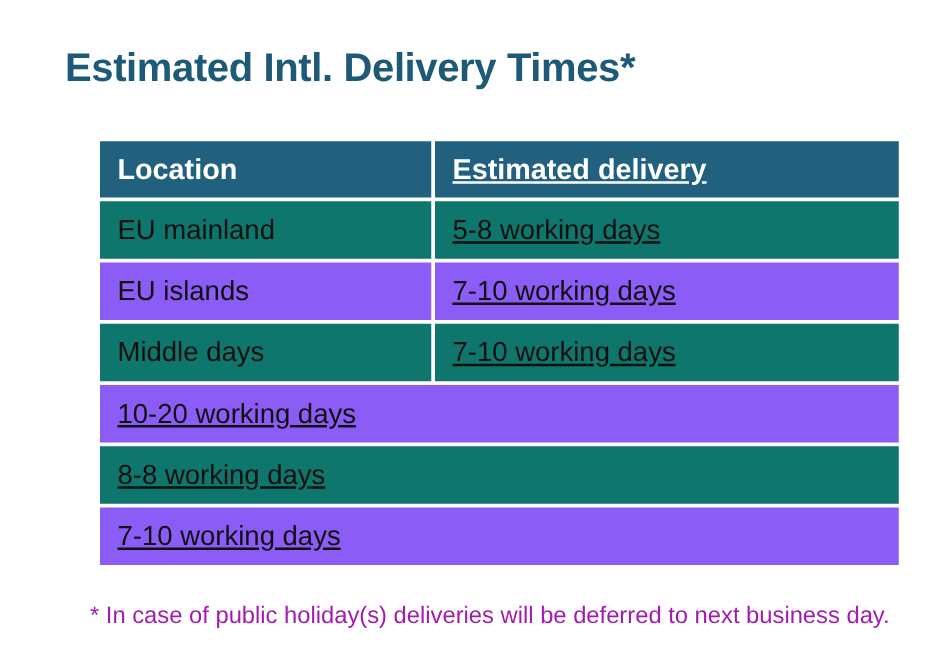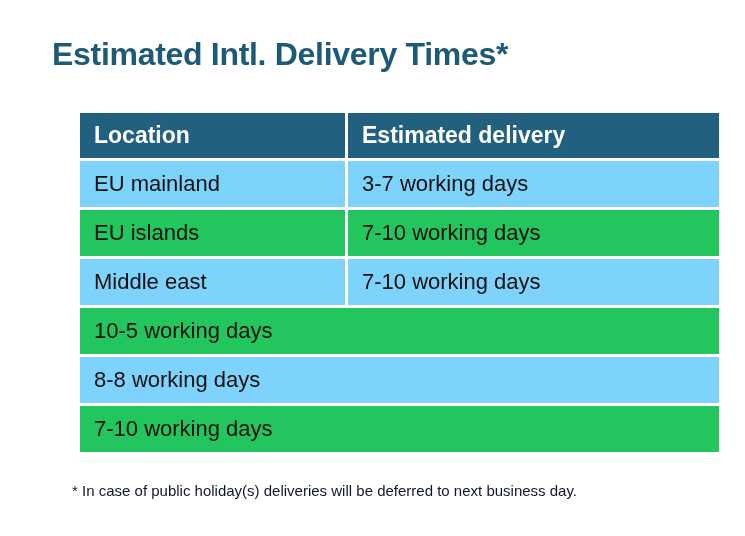--- a/index.html
+++ b/index.html
@@ -62,80 +62,81 @@
     color: #10100f;
     white-space: nowrap;
     overflow: hidden;
   }
   .cell-location {
     width: 265px;
     margin-right: 3px;
   }
   .cell-delivery {
     flex: 1 1 auto;
+    text-decoration: underline;
   }
 
   
   .row-header .cell {
     background: #21607f;
     color: #ffffff;
     font-weight: bold;
     height: 45px;
     font-size: 23px;
   }
 
   
   .row-dark .cell {
-    background: #7dd3fc;
+    background: #0f766e;
   }
   .row-light .cell {
-    background: #22c55e;
+    background: #8b5cf6;
   }
 
   
   .footnote {
     position: absolute;
     left: 72px;
     top: 482px;
-    font-size: 15px;
-    color: #0f172a;
+    font-size: 19px;
+    color: #a21caf;
     white-space: nowrap;
   }
 </style>
 </head>
 <body>
 
 <div class="page">
 
   <div class="title">Estimated Intl. Delivery Times*</div>
 
   <div class="table">
 
     <div class="row row-header">
       <div class="cell cell-location">Location</div>
       <div class="cell cell-delivery">Estimated delivery</div>
     </div>
 
     <div class="row row-dark">
       <div class="cell cell-location">EU mainland</div>
-      <div class="cell cell-delivery">3-7 working days</div>
+      <div class="cell cell-delivery">5-8 working days</div>
     </div>
 
     <div class="row row-light">
       <div class="cell cell-location">EU islands</div>
       <div class="cell cell-delivery">7-10 working days</div>
     </div>
 
     <div class="row row-dark">
-      <div class="cell cell-location">Middle east</div>
+      <div class="cell cell-location">Middle days</div>
       <div class="cell cell-delivery">7-10 working days</div>
     </div>
 
     <div class="row row-light">
-      <div class="cell cell-delivery">10-5 working days</div>
+      <div class="cell cell-delivery">10-20 working days</div>
     </div>
 
     <div class="row row-dark">
       <div class="cell cell-delivery">8-8 working days</div>
     </div>
 
     <div class="row row-light">
       <div class="cell cell-delivery">7-10 working days</div>
     </div>
 

